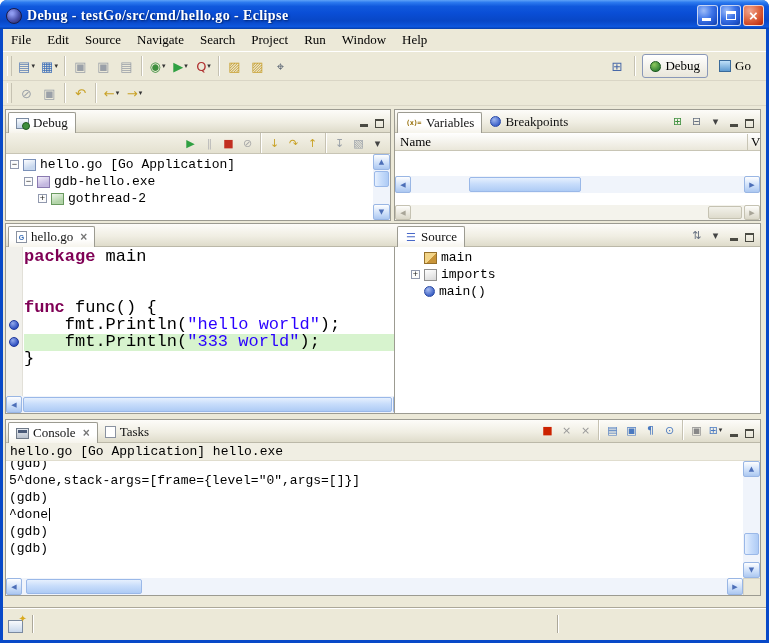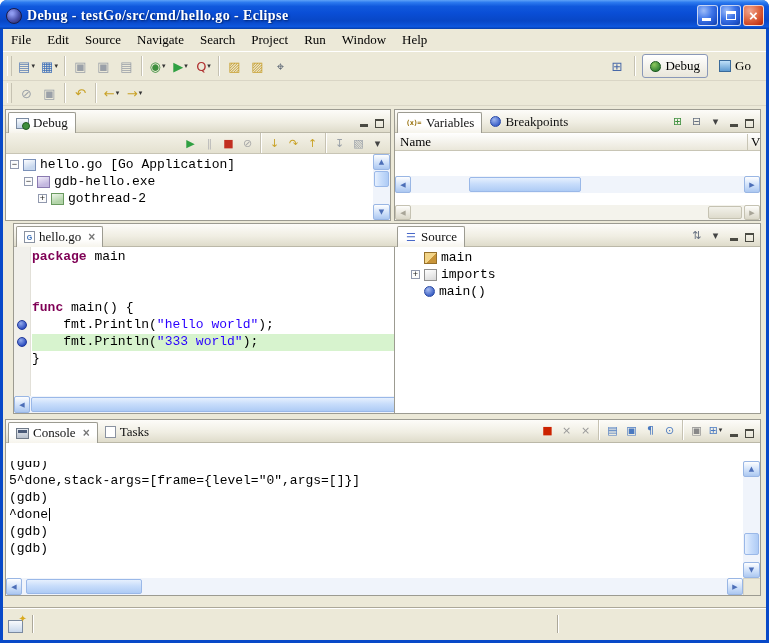--- a/index.html
+++ b/index.html
@@ -72,21 +72,21 @@
 .nicon.process{background:linear-gradient(160deg,#F2EEFA,#C4B8E0 70%);border:1px solid #8A7AB0}
 .nicon.thread{background:linear-gradient(160deg,#EEF6EA,#B2D4A8 70%);border:1px solid #6A9A60}
 .nicon.package{background:linear-gradient(135deg,#F2D488 0 55%,#C89438 55%);border:1px solid #96702A}
 .nicon.imports{background:linear-gradient(160deg,#FFF,#D8D8D8);border:1px solid #909090}
 .nicon.func{width:11px;height:11px;border-radius:50%;background:radial-gradient(circle at 35% 30%,#A8BCF0,#3A5FC4 75%);border:1px solid #2A4AA4}
 
 .ruler-bg{position:absolute;left:0;top:23px;bottom:17px;width:17px;background:#F1F0EB;border-right:1px solid #E2E0D8}
 .code-wrap{position:absolute;left:0;top:23px;right:25px;bottom:17px;padding-top:2px;overflow:hidden}
 .code-line{height:17px;display:flex;position:relative}
 .lr{width:18px;flex:none;position:relative}
-.ltext{flex:1;display:flex;align-items:flex-start;font-family:"Liberation Mono","DejaVu Sans Mono",monospace;font-size:13px;white-space:pre}
+.ltext{flex:1;display:flex;align-items:flex-end;font-family:"Liberation Mono","DejaVu Sans Mono",monospace;font-size:17px;white-space:pre}
 .ltext.hl{background:#D7F3CE}
 .tok.kw{color:#7F0055;font-weight:bold}
 .tok.str{color:#2A00FF}
 .tok.pl{color:#000}
 .bp{position:absolute;left:3px;top:3px;width:10px;height:10px;border-radius:50%;background:radial-gradient(circle at 35% 30%,#93AAEB,#2E4FC0 72%);border:1px solid #20389A}
 .overview{position:absolute;right:0;top:23px;bottom:17px;width:8px;background:#EFEDE2;border-left:1px solid #D8D5C5}
 .ovmark{position:absolute;left:1px;width:5px;height:6px;background:#5A7FD0;border:1px solid #3A5FB0}
 
 .sb{position:absolute;display:flex;background:#F0F4FB}
 .sb.v{flex-direction:column;width:17px}
@@ -351,21 +351,21 @@
       <div style="position:absolute;left:0;right:0;top:83px;height:12px;background:#fff"></div>
       <div class="sb h gray" style="left:0;right:0;top:95px;height:15px">
         <span class="sbb" style="height:15px">◀</span>
         <span class="sbtrack">
             <span class="sbthumb" style="right:2px;width:34px"></span>
           </span>
         <span class="sbb" style="height:15px">▶</span>
       </div>
     </div>
 
-    <div class="view" style="left:10px;top:194px;width:430px;height:191px">
+    <div class="view" style="left:2px;top:194px;width:430px;height:191px">
       <div class="view-header">
         <div class="tab selected">
           <span class="ticon editor-go">G</span>
           <span class="tlabel">hello.go</span>
           <span class="tclose">×</span>
         </div>
         <div class="header-fill"></div>
         <span class="vbtns">
           <span class="vbtn">
               <span class="vmin"></span>
@@ -384,21 +384,21 @@
           <div class="code-line">
             <span class="lr"></span>
             <span class="ltext"></span>
           </div>
           <div class="code-line">
             <span class="lr"></span>
             <span class="ltext"></span>
           </div>
           <div class="code-line">
             <span class="lr"></span>
-            <span class="ltext"><span class="tok kw">func</span><span class="tok pl"> main() {</span></span>
+            <span class="ltext"><span class="tok kw">func</span><span class="tok pl"> func() {</span></span>
           </div>
           <div class="code-line">
             <span class="lr">
               <span class="bp"></span>
             </span>
             <span class="ltext"><span class="tok pl">    fmt.Println(</span><span class="tok str">"hello world"</span><span class="tok pl">);</span></span>
           </div>
           <div class="code-line">
             <span class="lr">
               <span class="bp"></span>
@@ -512,20 +512,21 @@
           </div>
         <span class="vbtns">
           <span class="vbtn">
               <span class="vmin"></span>
             </span>
           <span class="vbtn">
               <span class="vmax"></span>
             </span>
         </span>
       </div>
+      <div class="console-desc">hello.go [Go Application] hello.exe</div>
       <div class="console-text">
         <div class="clines" id="console-lines">
             <div class="cline">(gdb)</div>
             <div class="cline">5^done,stack-args=[frame={level="0",args=[]}]</div>
             <div class="cline">(gdb)</div>
             <div class="cline">^done<span class="caret"></span></div>
             <div class="cline">(gdb)</div>
             <div class="cline">(gdb)</div>
           </div>
       </div>

